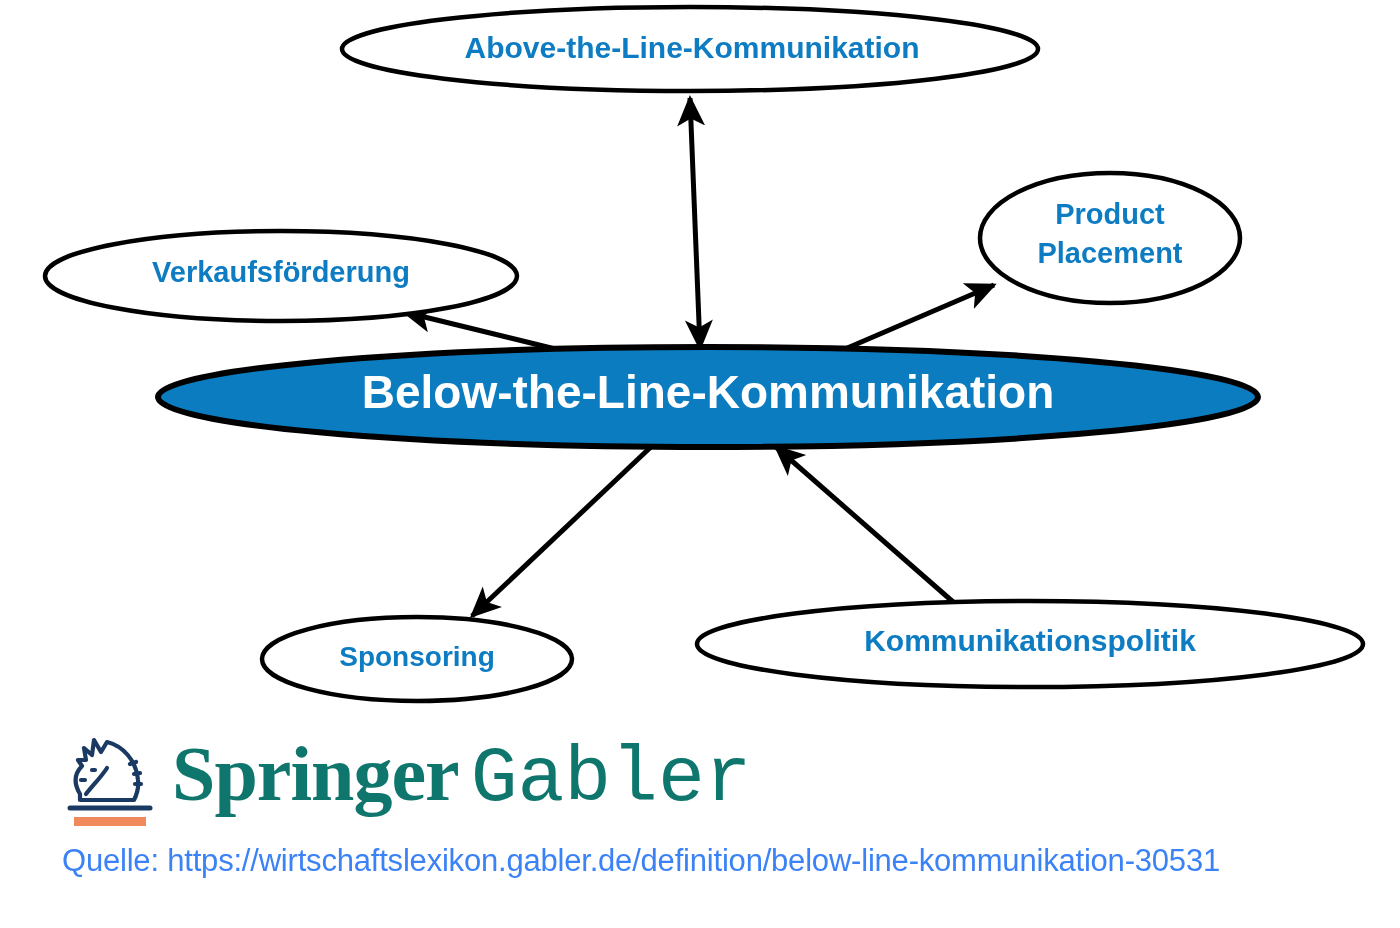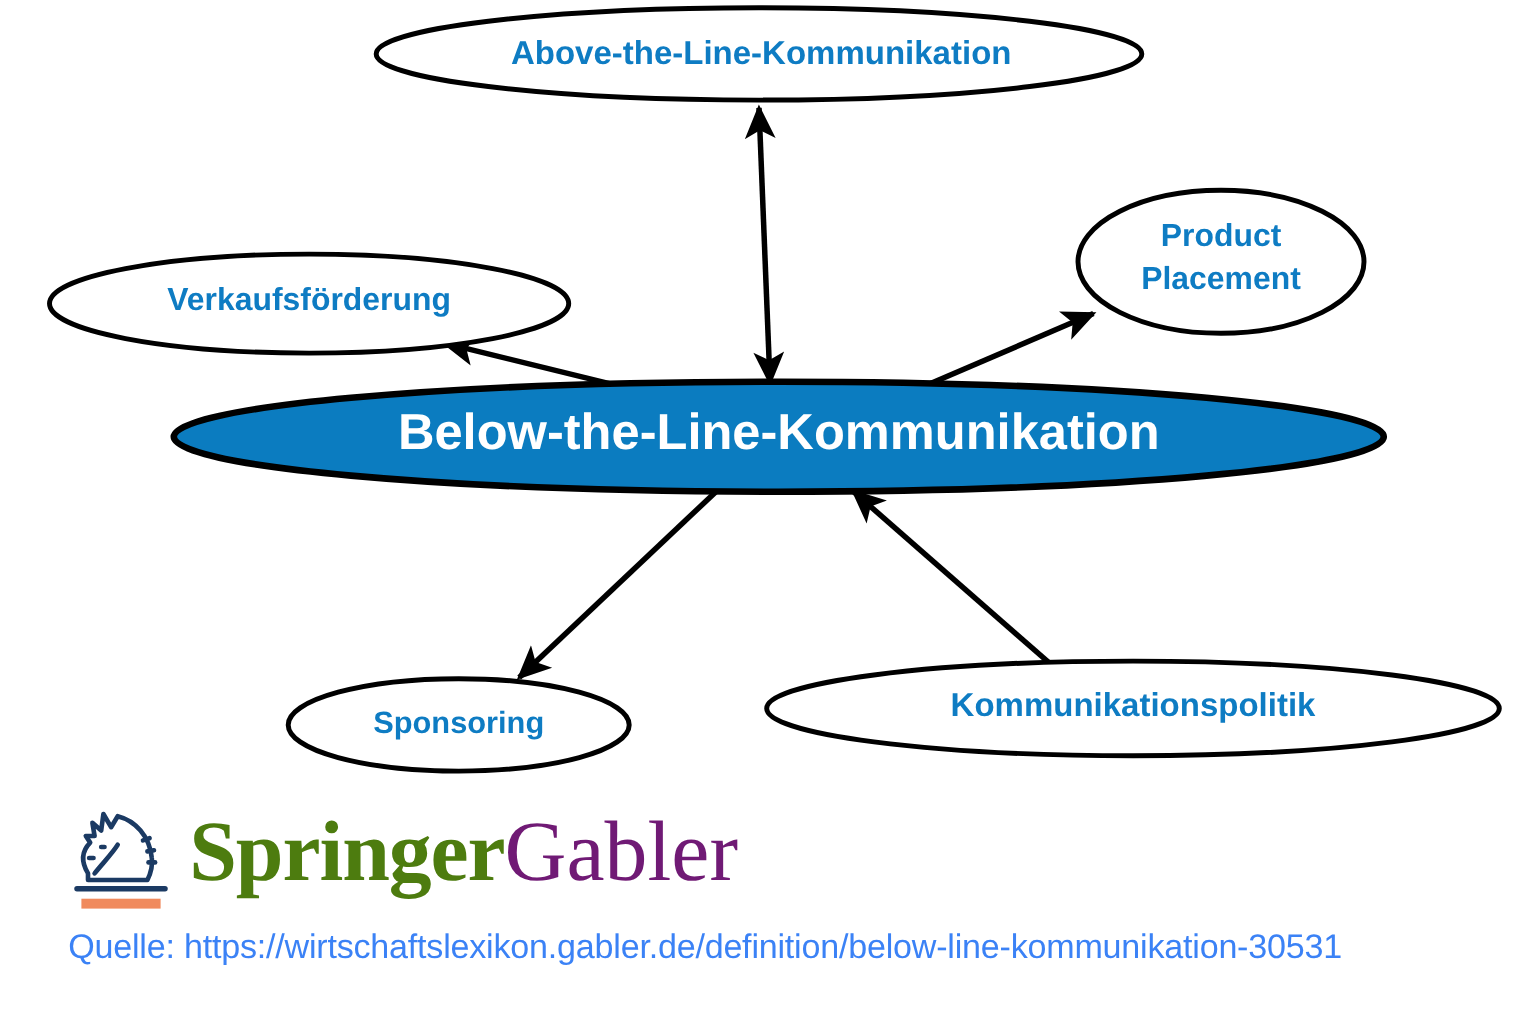--- a/index.html
+++ b/index.html
@@ -90,31 +90,31 @@
     left: 112px;
     top: 6px;
     height: 92px;
     white-space: nowrap;
     line-height: 92px;
   }
   .wm-springer {
     font-family: "Liberation Serif", serif;
     font-weight: bold;
     font-size: 78px;
-    color: #4d7c0f;
+    color: #0f766e;
     letter-spacing: -1px;
     margin-top: 21px;
   }
   .wm-gabler {
-    font-family: Liberation Serif, serif;
+    font-family: Liberation Mono, monospace;
     font-weight: normal;
     font-size: 78px;
-    color: #701a75;
+    color: #0f766e;
     letter-spacing: 0px;
-    margin-left: 0;
+    margin-left: 12px;
   }
 
   #source-line {
     position: absolute;
     left: 62px;
     top: 843px;
     width: 1330px;
     font-family: "Liberation Sans", sans-serif;
     font-size: 31px;
     color: #3b82f6;

